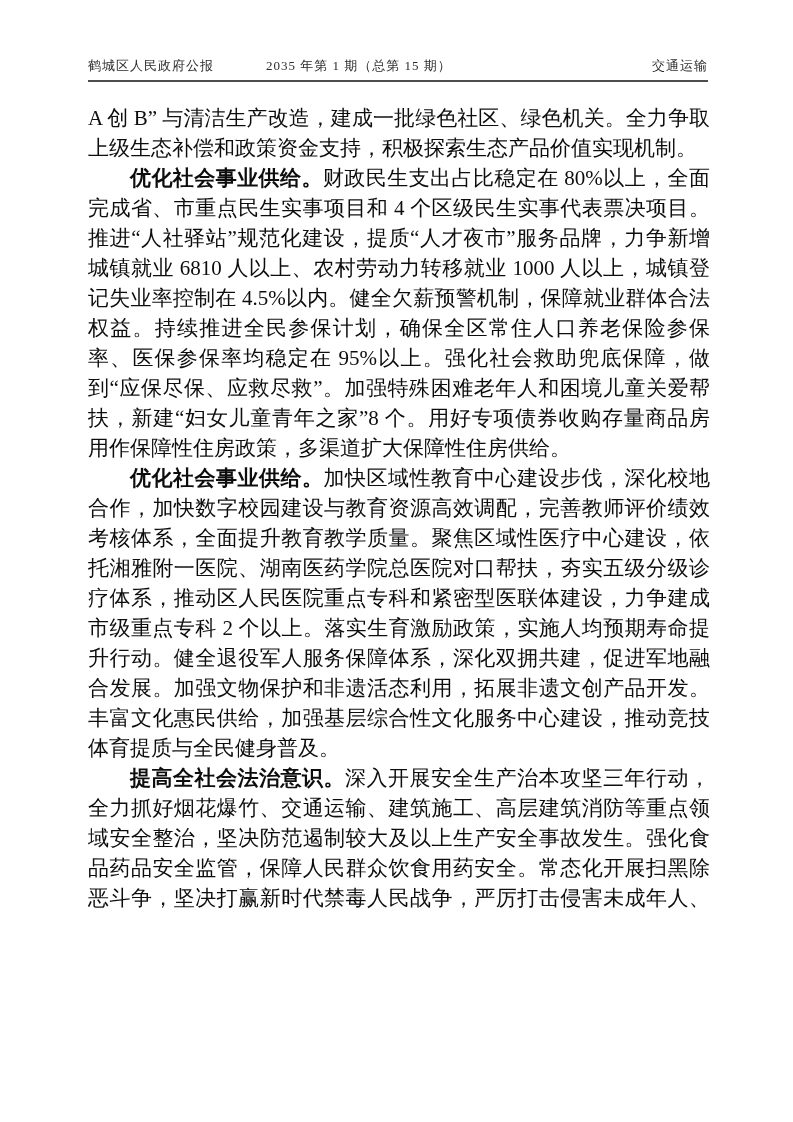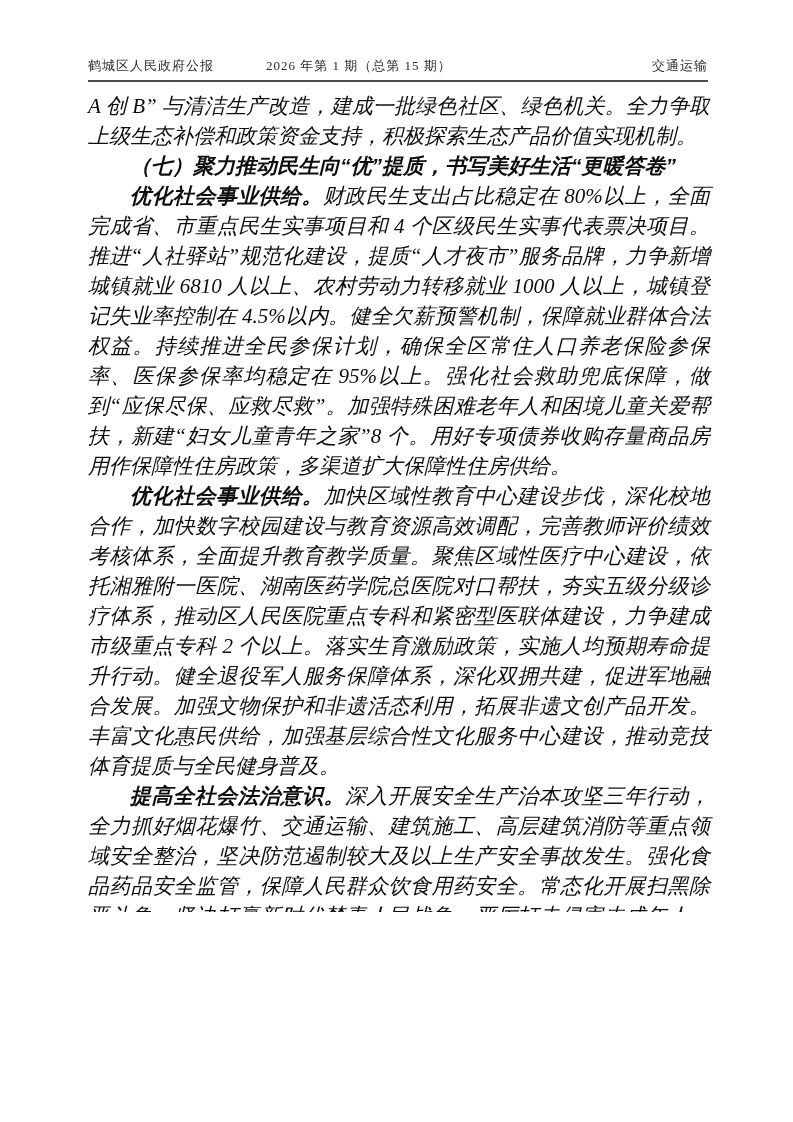--- a/index.html
+++ b/index.html
@@ -34,27 +34,26 @@
     white-space: nowrap;
   }
   .h-left   { left: 0; }
   .h-center { left: 178px; }
   .h-right  { right: 0; }
   
   .doc-body {
     position: absolute;
     left: 88px;
     right: 83px;
-    top: 91px;
+    top: 103px;
     font-size: 21px;
     line-height: 30px;
     text-align: justify;
     text-justify: inter-ideograph;
     color: #0d0d0d;
-    font-style: italic;
   }
   .doc-body p {
     margin: 0;
     padding: 0;
   }
   .cont { text-indent: 0; }
   .heading {
     text-indent: 42px;
     font-weight: 700;
     font-family: "Liberation Sans", "DejaVu Sans", sans-serif;
@@ -78,28 +77,27 @@
     letter-spacing: 2px;
   }
 </style>
 </head>
 <body>
 
 <div class="page">
 
   <div class="header">
     <span class="h-left">鹤城区人民政府公报</span>
-    <span class="h-center">2026 年第 1 期（总第 15 期）</span>
+    <span class="h-center">2035 年第 1 期（总第 15 期）</span>
     <span class="h-right">交通运输</span>
   </div>
 
   <div class="doc-body">
     <p class="cont">A 创 B” 与清洁生产改造，建成一批绿色社区、绿色机关。全力争取上级生态补偿和政策资金支持，积极探索生态产品价值实现机制。</p>
 
-    <p class="heading">（七）聚力推动民生向“优”提质，书写美好生活“更暖答卷”</p>
 
     <p class="para"><span class="lead">优化社会事业供给。</span><span>财政民生支出占比稳定在 80%以上，全面完成省、市重点民生实事项目和 4 个区级民生实事代表票决项目。推进“人社驿站”规范化建设，提质“人才夜市”服务品牌，力争新增城镇就业 6810 人以上、农村劳动力转移就业 1000 人以上，城镇登记失业率控制在 4.5%以内。健全欠薪预警机制，保障就业群体合法权益。持续推进全民参保计划，确保全区常住人口养老保险参保率、医保参保率均稳定在 95%以上。强化社会救助兜底保障，做到“应保尽保、应救尽救”。加强特殊困难老年人和困境儿童关爱帮扶，新建“妇女儿童青年之家”8 个。用好专项债券收购存量商品房用作保障性住房政策，多渠道扩大保障性住房供给。</span></p>
 
     <p class="para"><span class="lead">优化社会事业供给。</span><span>加快区域性教育中心建设步伐，深化校地合作，加快数字校园建设与教育资源高效调配，完善教师评价绩效考核体系，全面提升教育教学质量。聚焦区域性医疗中心建设，依托湘雅附一医院、湖南医药学院总医院对口帮扶，夯实五级分级诊疗体系，推动区人民医院重点专科和紧密型医联体建设，力争建成市级重点专科 2 个以上。落实生育激励政策，实施人均预期寿命提升行动。健全退役军人服务保障体系，深化双拥共建，促进军地融合发展。加强文物保护和非遗活态利用，拓展非遗文创产品开发。丰富文化惠民供给，加强基层综合性文化服务中心建设，推动竞技体育提质与全民健身普及。</span></p>
 
     <p class="para"><span class="lead">提高全社会法治意识。</span><span>深入开展安全生产治本攻坚三年行动，全力抓好烟花爆竹、交通运输、建筑施工、高层建筑消防等重点领域安全整治，坚决防范遏制较大及以上生产安全事故发生。强化食品药品安全监管，保障人民群众饮食用药安全。常态化开展扫黑除恶斗争，坚决打赢新时代禁毒人民战争，严厉打击侵害未成年人、电信网络诈骗等违法犯罪活动。坚持和发展新时代“枫桥经验”，全面推进信访工作法治化，完善矛盾纠纷多元化解机制。抓好“九五”普法，提高全社会法治意识。建立全口径地方债务监测监管体系，深化零基预算改革，守牢“三保”底线，妥善化解存量债务。纵深推进清理拖欠企业</span></p>
   </div>
 
   <div class="footer">
     <span>— 14 —</span>

